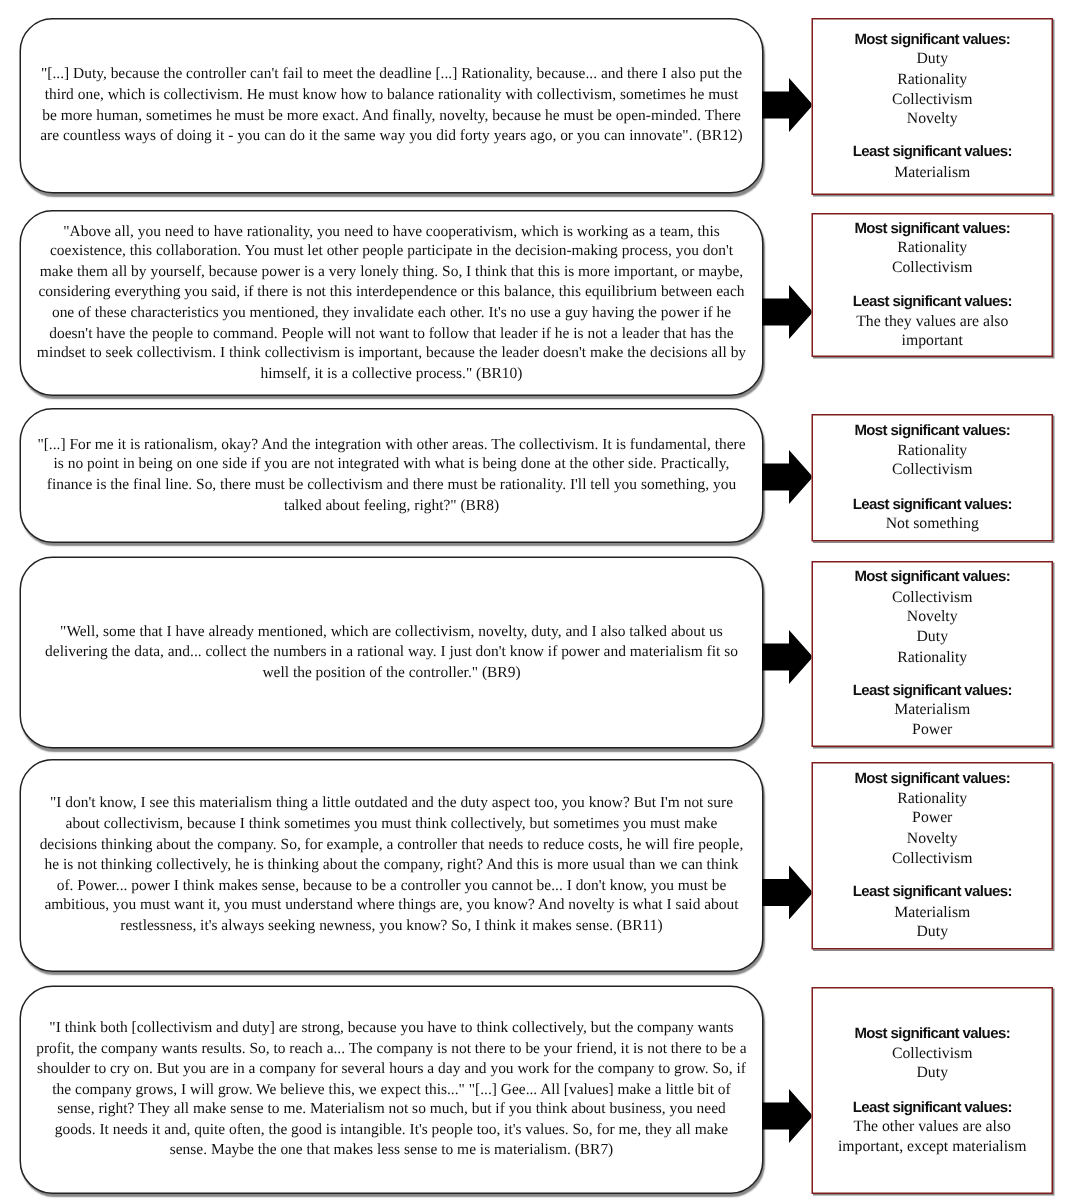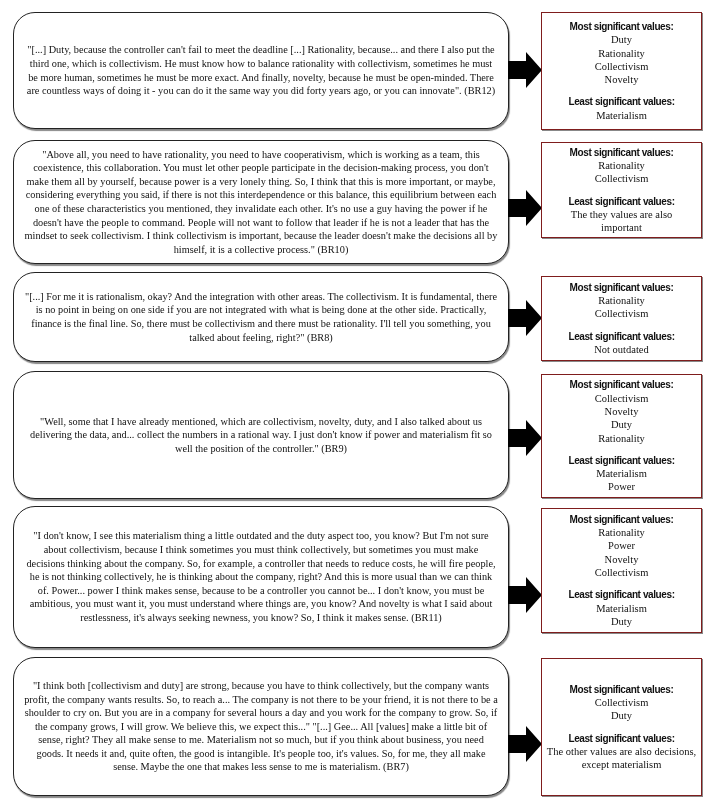--- a/index.html
+++ b/index.html
@@ -64,21 +64,21 @@
   </div>
 <svg class="arrow" style="top:300px;" viewBox="0 0 34 36">
     <polygon points="0,9 18,9 18,0 34,18 18,36 18,27 0,27" fill="#000"></polygon>
   </svg>
 <div class="values" style="top:276px;height:85px;">
   <div class="hdr">Most significant values:</div>
   <div>Rationality</div>
   <div>Collectivism</div>
   <div class="gap"></div>
   <div class="hdr">Least significant values:</div>
-  <div>Not outdated</div>
+  <div>Not something</div>
 </div>
 
 <div class="quote" style="top:371px;height:128px;">
     <span>"Well, some that I have already mentioned, which are collectivism, novelty, duty, and I also talked about us delivering the data, and... collect the numbers in a rational way. I just don't know if power and materialism fit so well the position of the controller." (BR9)</span>
   </div>
 <svg class="arrow" style="top:420px;" viewBox="0 0 34 36">
     <polygon points="0,9 18,9 18,0 34,18 18,36 18,27 0,27" fill="#000"></polygon>
   </svg>
 <div class="values" style="top:374px;height:124px;">
   <div class="hdr">Most significant values:</div>
@@ -115,14 +115,14 @@
   </div>
 <svg class="arrow" style="top:726px;" viewBox="0 0 34 36">
     <polygon points="0,9 18,9 18,0 34,18 18,36 18,27 0,27" fill="#000"></polygon>
   </svg>
 <div class="values" style="top:658px;height:138px;">
   <div class="hdr">Most significant values:</div>
   <div>Collectivism</div>
   <div>Duty</div>
   <div class="gap"></div>
   <div class="hdr">Least significant values:</div>
-  <div style="width:150px;">The other values are also decisions, except materialism</div>
+  <div style="width:150px;">The other values are also important, except materialism</div>
 </div>
 
 </body></html>

